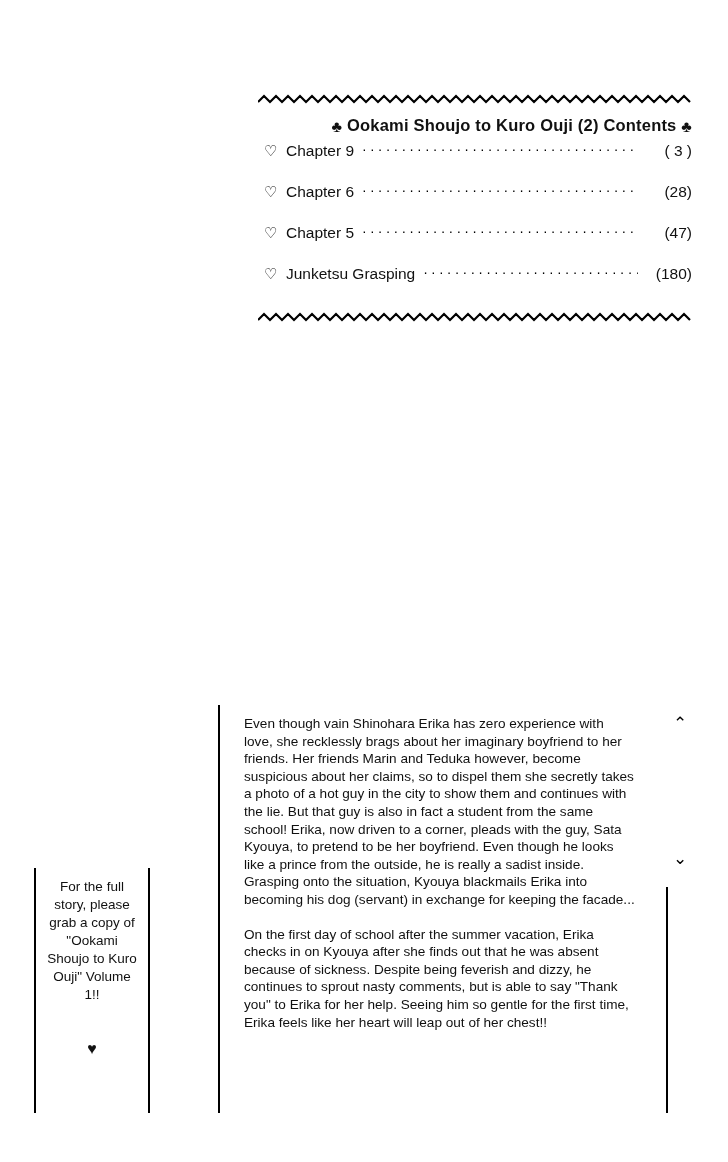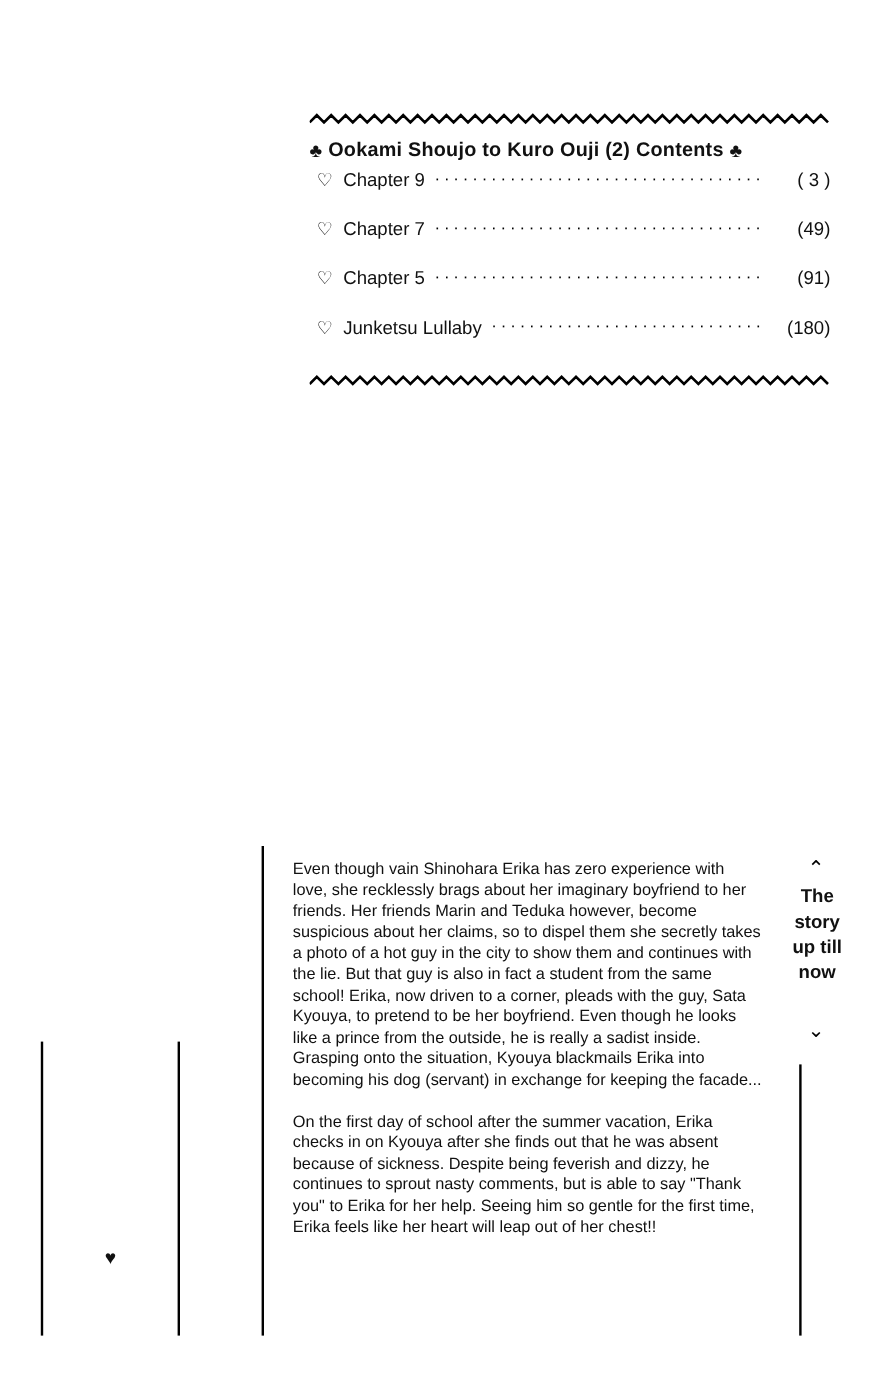--- a/index.html
+++ b/index.html
@@ -24,21 +24,21 @@
     width: 434px;
   }
 
   .zigzag {
     width: 100%;
     height: 10px;
     display: block;
   }
 
   #contents-title {
-    text-align: left;
+    text-align: right;
     font-size: 16.5px;
     font-weight: bold;
     letter-spacing: 0.2px;
     margin: 12px 0 6px 0;
     white-space: nowrap;
   }
   #contents-title .club {
     font-size: 16px;
     vertical-align: -1px;
   }
@@ -200,56 +200,56 @@
 
   <div class="toc-row">
     <span class="toc-heart">♡</span>
     <span class="toc-label">Chapter 9</span>
     <span class="toc-dots">····························································</span>
     <span class="toc-page">( 3 )</span>
   </div>
 
   <div class="toc-row">
     <span class="toc-heart">♡</span>
-    <span class="toc-label">Chapter 7</span>
-    <span class="toc-dots">····························································</span>
-    <span class="toc-page">(49)</span>
+    <span class="toc-label">Chapter 6</span>
+    <span class="toc-dots">····························································</span>
+    <span class="toc-page">(28)</span>
   </div>
 
   <div class="toc-row">
     <span class="toc-heart">♡</span>
     <span class="toc-label">Chapter 5</span>
     <span class="toc-dots">····························································</span>
-    <span class="toc-page">(91)</span>
-  </div>
-
-  <div class="toc-row">
-    <span class="toc-heart">♡</span>
-    <span class="toc-label">Junketsu Lullaby</span>
+    <span class="toc-page">(47)</span>
+  </div>
+
+  <div class="toc-row">
+    <span class="toc-heart">♡</span>
+    <span class="toc-label">Junketsu Grasping</span>
     <span class="toc-dots">····························································</span>
     <span class="toc-page">(180)</span>
   </div>
 
   <svg class="zigzag" id="contents-bottom-rule" viewBox="0 0 434 10" preserveAspectRatio="none">
     <polyline points="0,8 6,2 12,8 18,2 24,8 30,2 36,8 42,2 48,8 54,2 60,8 66,2 72,8 78,2 84,8 90,2 96,8 102,2 108,8 114,2 120,8 126,2 132,8 138,2 144,8 150,2 156,8 162,2 168,8 174,2 180,8 186,2 192,8 198,2 204,8 210,2 216,8 222,2 228,8 234,2 240,8 246,2 252,8 258,2 264,8 270,2 276,8 282,2 288,8 294,2 300,8 306,2 312,8 318,2 324,8 330,2 336,8 342,2 348,8 354,2 360,8 366,2 372,8 378,2 384,8 390,2 396,8 402,2 408,8 414,2 420,8 426,2 432,8" fill="none" stroke="#000" stroke-width="2.2"></polyline>
   </svg>
 </div>
 
 <div id="side-note">
   <div class="vrule left"></div>
   <div class="vrule right"></div>
+  <div class="note-text">For the full story, please grab a copy of "Ookami Shoujo to Kuro Ouji" Volume 1!!</div>
   <div class="note-heart">♥</div>
 </div>
 
 <div id="synopsis">
   <div class="vrule-left"></div>
   <div class="body">
     <p>Even though vain Shinohara Erika has zero experience with love, she recklessly brags about her imaginary boyfriend to her friends. Her friends Marin and Teduka however, become suspicious about her claims, so to dispel them she secretly takes a photo of a hot guy in the city to show them and continues with the lie. But that guy is also in fact a student from the same school! Erika, now driven to a corner, pleads with the guy, Sata Kyouya, to pretend to be her boyfriend. Even though he looks like a prince from the outside, he is really a sadist inside. Grasping onto the situation, Kyouya blackmails Erika into becoming his dog (servant) in exchange for keeping the facade...</p>
     <p>On the first day of school after the summer vacation, Erika checks in on Kyouya after she finds out that he was absent because of sickness. Despite being feverish and dizzy, he continues to sprout nasty comments, but is able to say "Thank you" to Erika for her help. Seeing him so gentle for the first time, Erika feels like her heart will leap out of her chest!!</p>
   </div>
 </div>
 
 <div id="story-now">
   <div class="caret up">⌃</div>
-  <div class="label">The story up till now</div>
   <div class="caret down">⌄</div>
   <div class="vrule-right"></div>
 </div>
 
 </body></html>

